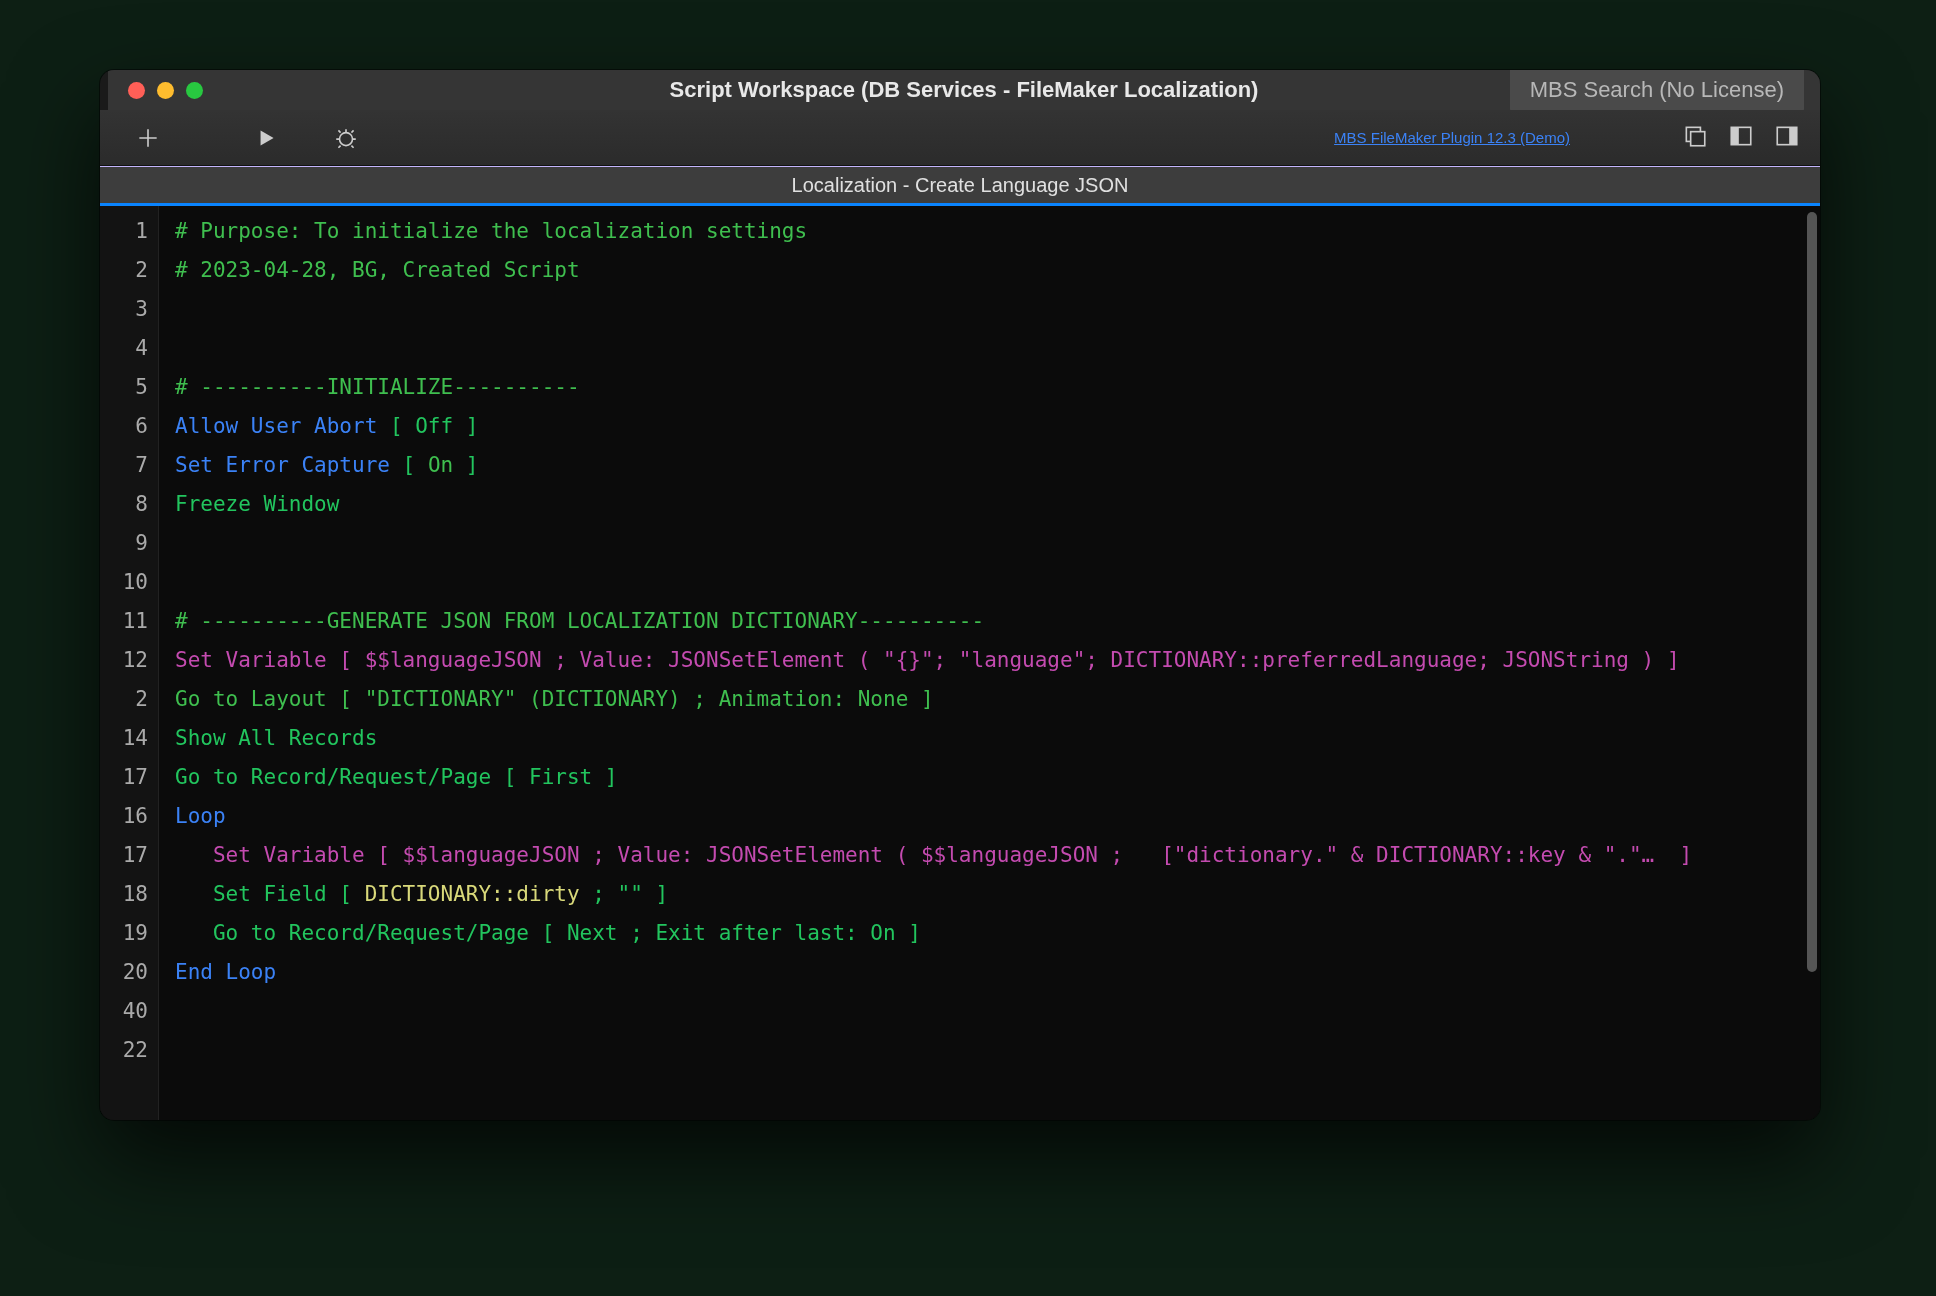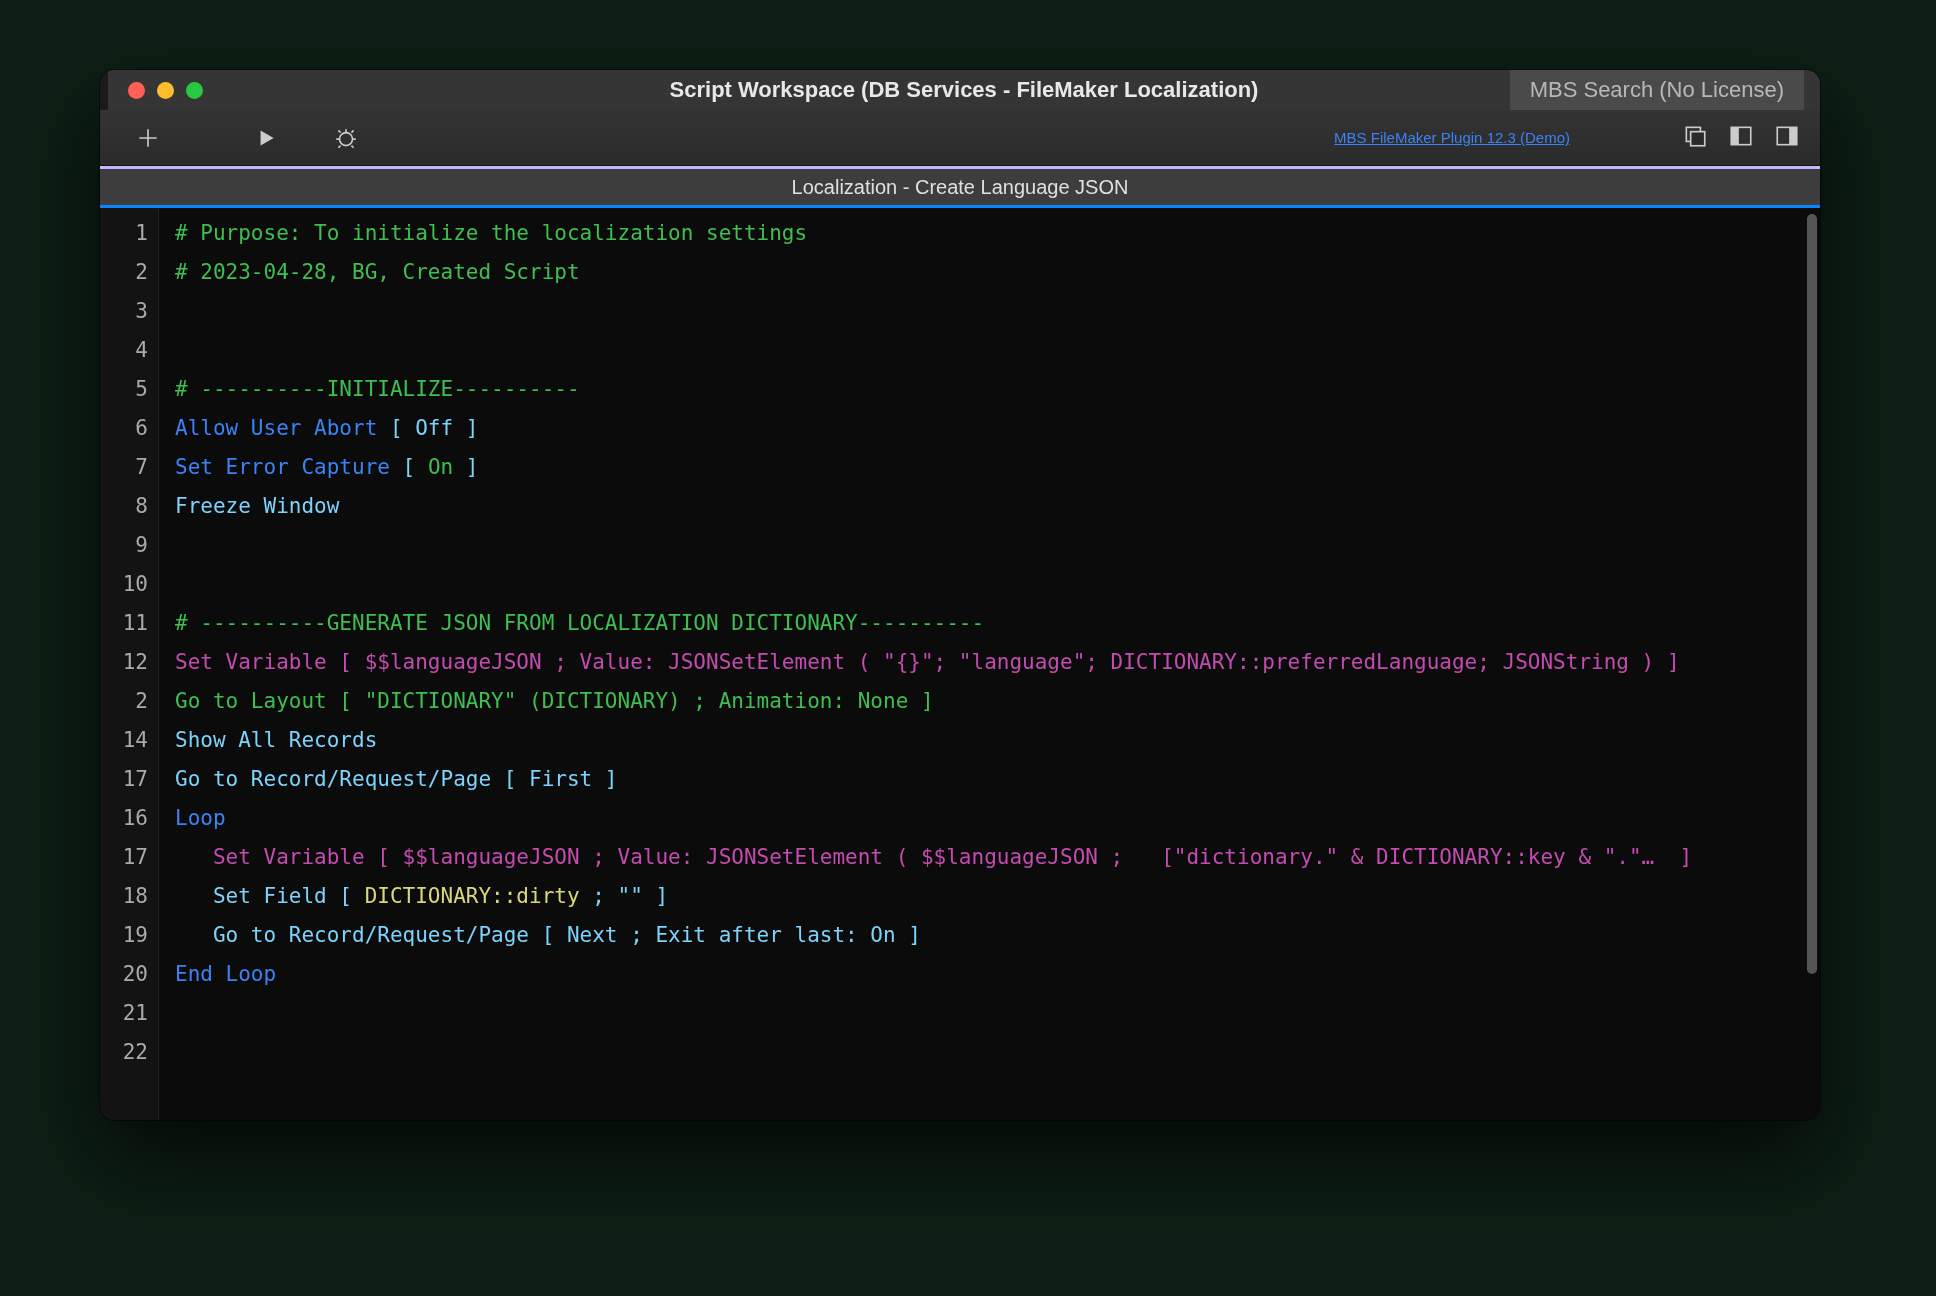--- a/index.html
+++ b/index.html
@@ -91,21 +91,21 @@
     right: 20px;
     display: flex;
     gap: 20px;
     align-items: center;
     color: #ccc;
   }
   .icon-svg { width: 26px; height: 26px; }
   .tabbar {
     height: 36px;
     background: #3d3d3d;
-    border-top: 3px solid #c4b5fd;
+    border-top: 1px solid #c4b5fd;
     display: flex;
     align-items: center;
     justify-content: center;
     color: #e0e0e0;
     font-size: 20px;
     flex-shrink: 0;
   }
   .blue-line { height: 3px; background: #0a84ff; flex-shrink: 0; }
   .editor {
     flex: 1;
@@ -133,21 +133,21 @@
     flex: 1;
     padding-top: 6px;
     padding-left: 16px;
     color: #eee;
     white-space: pre;
     overflow: hidden;
   }
   .code .line { height: 39px; line-height: 39px; }
   .c-comment { color: #3fbf4f; }
   .c-blue { color: #3b82f6; }
-  .c-white { color: #7dd3fc; }
+  .c-white { color: #22c55e; }
   .c-purple { color: #c44bb0; }
   .c-green { color: #3fbf4f; margin-top: 16px; }
   .c-yellow { color: #d9d97a; }
   .scrollbar {
     width: 16px;
     background: #0b0b0b;
     position: relative;
     flex-shrink: 0;
   }
   .scrollbar-thumb {
@@ -236,21 +236,21 @@
         <div>11</div>
         <div>12</div>
         <div>2</div>
         <div>14</div>
         <div>17</div>
         <div>16</div>
         <div>17</div>
         <div>18</div>
         <div>19</div>
         <div>20</div>
-        <div>21</div>
+        <div>40</div>
         <div>22</div>
       </div>
     <div class="code" id="code"><div class="line"><span class="c-comment"># Purpose: To initialize the localization settings</span></div><div class="line"><span class="c-comment"># 2023-04-28, BG, Created Script</span></div><div class="line"></div><div class="line"></div><div class="line"><span class="c-comment"># ----------INITIALIZE----------</span></div><div class="line"><span class="c-blue">Allow User Abort </span><span class="c-white">[ Off ]</span></div><div class="line"><span class="c-blue">Set Error Capture </span><span class="c-white">[ </span><span class="c-green">On</span><span class="c-white"> ]</span></div><div class="line"><span class="c-white">Freeze Window</span></div><div class="line"></div><div class="line"></div><div class="line"><span class="c-comment"># ----------GENERATE JSON FROM LOCALIZATION DICTIONARY----------</span></div><div class="line"><span class="c-purple">Set Variable [ $$languageJSON ; Value: JSONSetElement ( "{}"; "language"; DICTIONARY::preferredLanguage; JSONString ) ]</span></div><div class="line"><span class="c-green">Go to Layout [ "DICTIONARY" (DICTIONARY) ; Animation: None ]</span></div><div class="line"><span class="c-white">Show All Records</span></div><div class="line"><span class="c-white">Go to Record/Request/Page [ First ]</span></div><div class="line"><span class="c-blue">Loop</span></div><div class="line"><span class="c-purple">   Set Variable [ $$languageJSON ; Value: JSONSetElement ( $$languageJSON ;   ["dictionary." &amp; DICTIONARY::key &amp; "."…  ]</span></div><div class="line"><span class="c-white">   Set Field [ </span><span class="c-yellow">DICTIONARY::dirty</span><span class="c-white"> ; "" ]</span></div><div class="line"><span class="c-white">   Go to Record/Request/Page [ Next ; Exit after last: On ]</span></div><div class="line"><span class="c-blue">End Loop</span></div><div class="line"></div><div class="line"></div></div>
     <div class="scrollbar">
       <div class="scrollbar-thumb"></div>
     </div>
   </div>
 
 </div>
 

